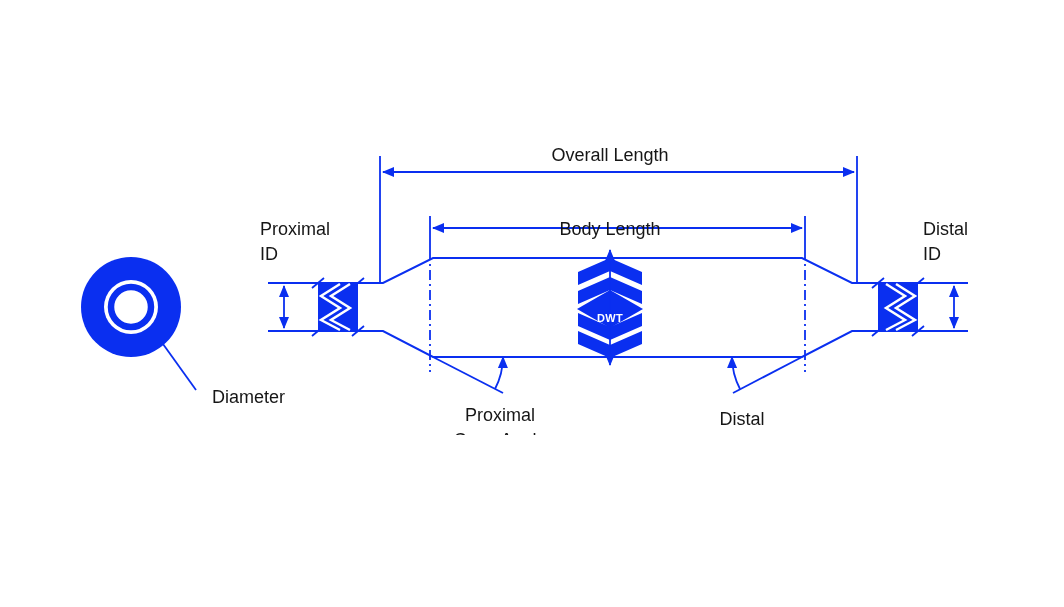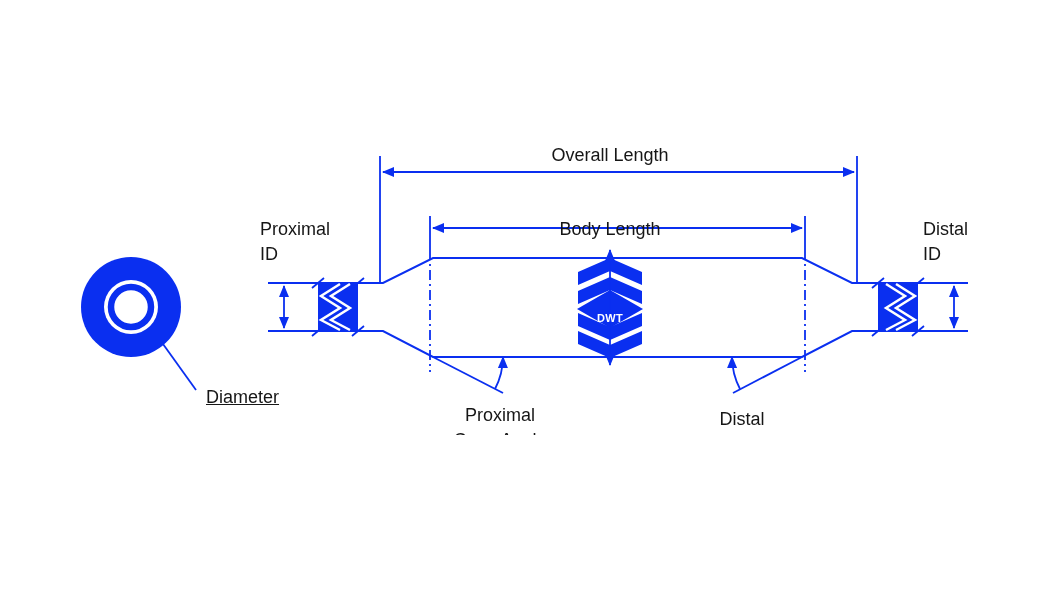--- a/index.html
+++ b/index.html
@@ -121,21 +121,21 @@
   <div class="lbl center" style="left:610px;top:143px;">Overall Length</div>
 
   <div class="lbl center" style="left:610px;top:198px;margin-top:19px;">Body Length</div>
 
   <div class="lbl" style="left:260px;top:217px;">Proximal
 ID</div>
 
   <div class="lbl" style="left:923px;top:217px;">Distal
 ID</div>
 
-  <div class="lbl" style="left:206px;top:385px;text-decoration:underline;">Diameter</div>
+  <div class="lbl" style="left:212px;top:385px;">Diameter</div>
 
   <div class="dwt" style="left:610px;top:312px;">DWT</div>
 
   <div class="lbl center" style="left:500px;top:403px;">Proximal
 Cone Angle</div>
 
   <div class="lbl center" style="left:742px;top:407px;">Distal
 Cone Angle</div>
 
 </div>

